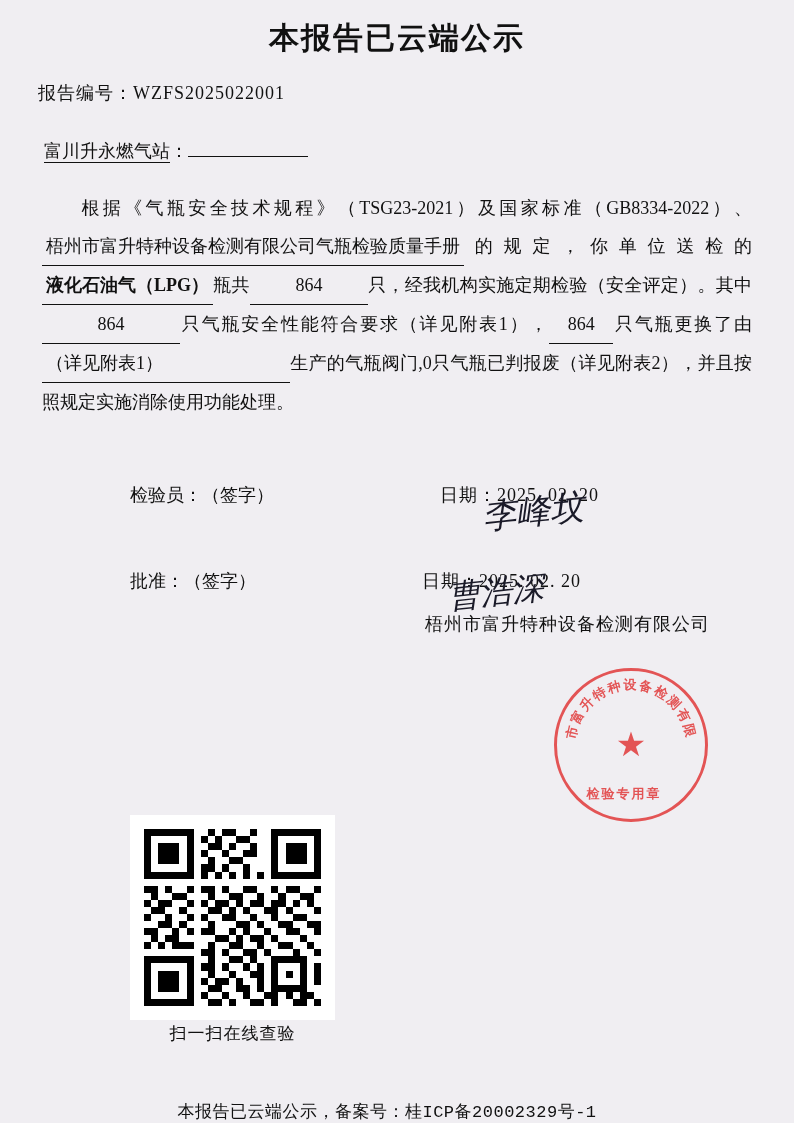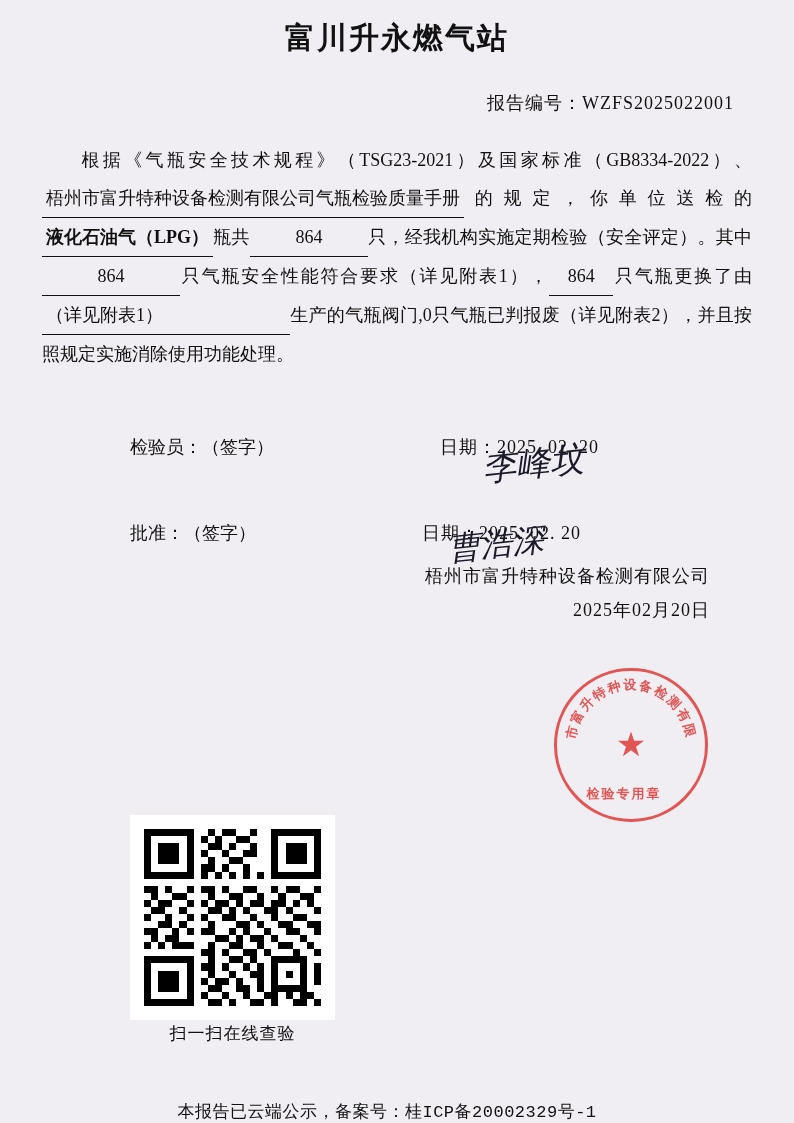--- a/index.html
+++ b/index.html
@@ -24,23 +24,22 @@
   }
   .doc-title {
     text-align: center;
     font-size: 30px;
     font-weight: bold;
     letter-spacing: 2px;
     margin-top: 18px;
     font-family: "Liberation Sans", "DejaVu Sans", sans-serif;
   }
   .report-no {
-    text-align: right;
     font-size: 18px;
-    margin-top: 32px;
+    margin-top: 22px;
     padding-right: 22px;
     letter-spacing: 1px;
   }
   .recipient {
     margin-top: 34px;
     font-size: 18px;
     padding-left: 6px;
   }
   .recipient .name {
     border-bottom: 1px solid #111;
@@ -192,26 +191,29 @@
     padding-right: 20px;
     letter-spacing: 0.5px;
     font-family: Liberation Mono, monospace;
   }
 </style>
 </head>
 <body>
 
 <div class="page">
 
-  <div class="doc-title">富川升永燃气站</div>
+  <div class="doc-title">本报告已云端公示</div>
 
   <div class="report-no">
     <span>报告编号：</span><span>WZFS2025022001</span>
   </div>
 
+  <div class="recipient">
+    <span class="name">富川升永燃气站</span><span>：</span><span class="blank"></span>
+  </div>
 
   <div class="body-text">
     <span class="indent"></span><span>根据《气瓶安全技术规程》（TSG23-2021）及国家标准（GB8334-2022）、</span><span class="fill w-manual">梧州市富升特种设备检测有限公司气瓶检验质量手册</span><span>的规定，你单位送检的</span><span class="fill w-gas">液化石油气（LPG）</span><span>瓶共</span><span class="fill w-count">864</span><span>只，经我机构实施定期检验（安全评定）。其中</span><span class="fill w-count2">864</span><span>只气瓶安全性能符合要求（详见附表1），</span><span class="fill w-count3">864</span><span>只气瓶更换了由</span><span class="fill w-valve">（详见附表1）</span><span>生产的气瓶阀门,</span><span>0</span><span>只气瓶已判报废（详见附表2），并且按照规定实施消除使用功能处理。</span>
   </div>
 
   <div class="sign-row">
     <span class="label">检验员：（签字）</span>
     <span class="sign-line">
       <span class="handwriting hw-inspector">李峰坟</span>
     </span>
@@ -221,21 +223,20 @@
   <div class="sign-row approve">
     <span class="label">批准：（签字）</span>
     <span class="sign-line">
       <span class="handwriting hw-approver">曹浩深</span>
     </span>
     <span class="sign-date"><span>日期：</span><span>2025. 02. 20</span></span>
   </div>
 
   <div class="company-block">
     <div>梧州市富升特种设备检测有限公司</div>
-    <div class="company-date">2025年02月20日</div>
   </div>
 
   <div class="seal">
     <svg class="arc" viewBox="0 0 148 148">
       <defs>
         <path id="sealArc" d="M 18,74 A 56,56 0 0 1 130,74"></path>
       </defs>
       <text>
         <textPath href="#sealArc" startOffset="50%" text-anchor="middle">梧州市富升特种设备检测有限公司</textPath>
       </text>

